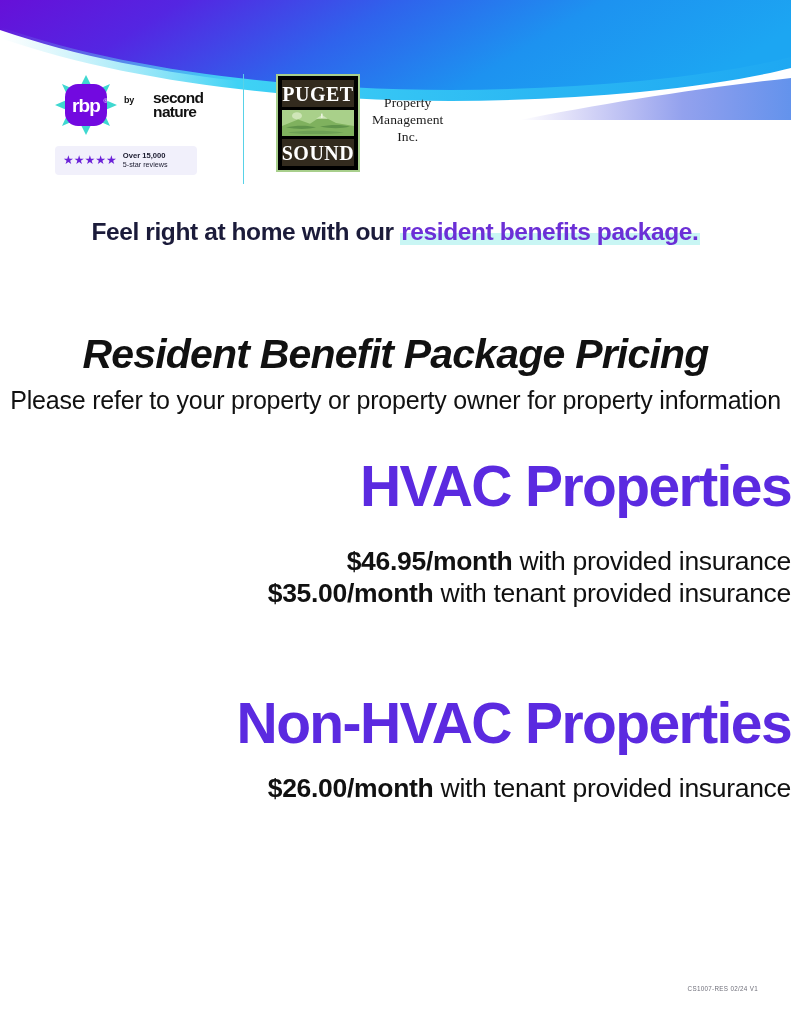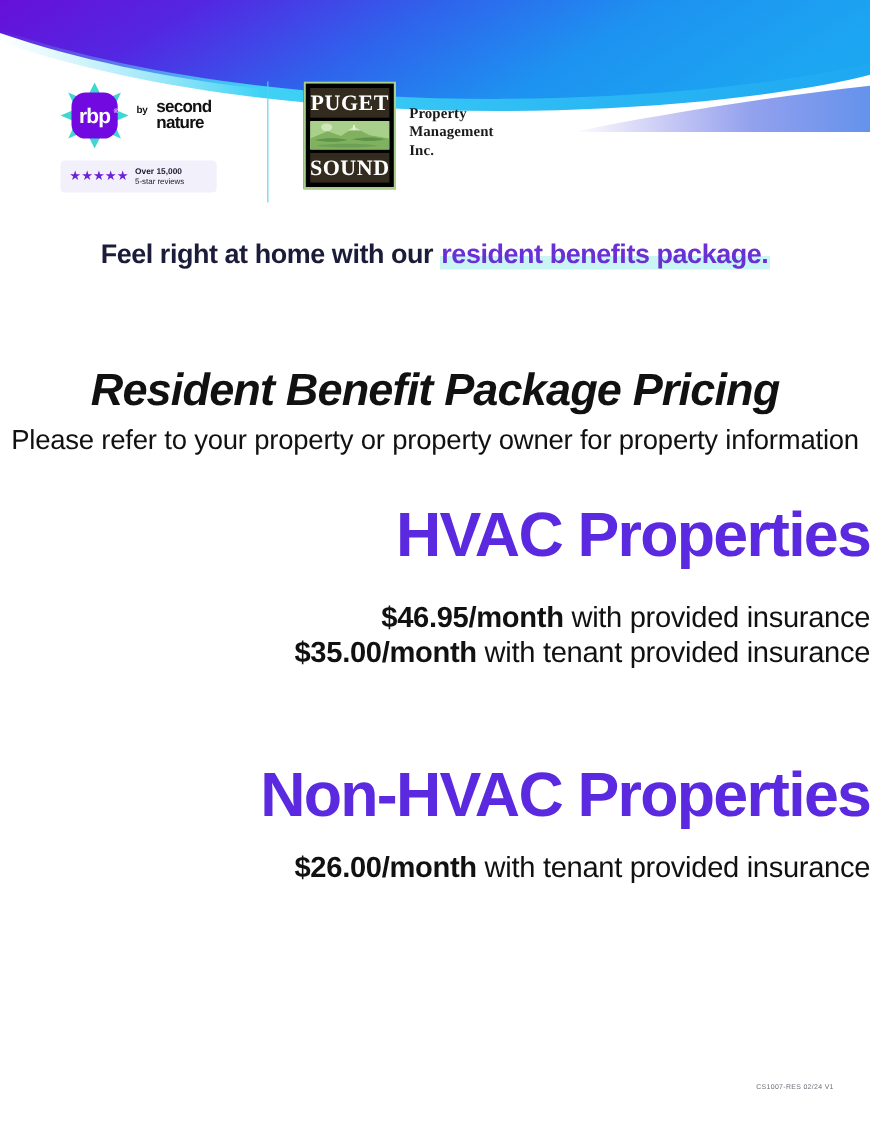--- a/index.html
+++ b/index.html
@@ -18,21 +18,21 @@
   
   .logo-row {
     position:absolute; top:74px; left:55px;
     width:690px; height:112px;
     display:flex; align-items:flex-start;
   }
   .rbp-block { width:152px; display:flex; flex-direction:column; gap:10px; }
   .rbp-lockup { display:flex; align-items:center; gap:7px; height:62px; }
   .rbp-mark { position:relative; width:62px; height:62px; flex:none; }
   .rbp-mark svg { display:block; }
-  .rbp-by { display:flex; align-items:flex-start; gap:8px; }
+  .rbp-by { display:flex; align-items:flex-start; gap:19px; }
   .by-word { font-size:9px; color:#111; font-weight:700; margin-top:4px; letter-spacing:-.2px; }
   .sn-words { font-size:15.5px; line-height:14.5px; font-weight:800; color:#111; letter-spacing:-.7px; }
   .sn-words i { font-style:normal; display:block; }
 
   .reviews-badge {
     background:#f1f0fb; border-radius:4px;
     padding:5px 8px 6px 8px;
     display:flex; align-items:center; gap:6px;
     width:142px;
   }
@@ -54,22 +54,22 @@
     background:#332b1e; color:#fff;
     font-family:"Liberation Serif", serif;
     font-weight:700; font-size:20px; line-height:26px;
     text-align:center; letter-spacing:.5px; height:27px;
     display:flex; align-items:center; justify-content:center;
   }
   .ps-scene { flex:1; position:relative; overflow:hidden; background:#a9d08a; }
   .ps-scene svg { display:block; width:100%; height:100%; }
   .ps-tagline {
     font-family:"Liberation Serif", serif;
-    font-size:13.5px; line-height:17px; color:#1a1a1a; font-weight:700;
-    padding-top:20px; letter-spacing:.1px;
+    font-size:13.5px; line-height:17px; color:#1a1a1a; font-weight:400;
+    padding-top:20px; letter-spacing:.1px;text-align:center;
   }
 
   
   .tagline {
     position:absolute; top:218px; left:0; width:791px;
     text-align:center;
     font-size:24.5px; font-weight:600; color:#1b1b3a;
     letter-spacing:-.4px;
   }
   .tagline .hl {

